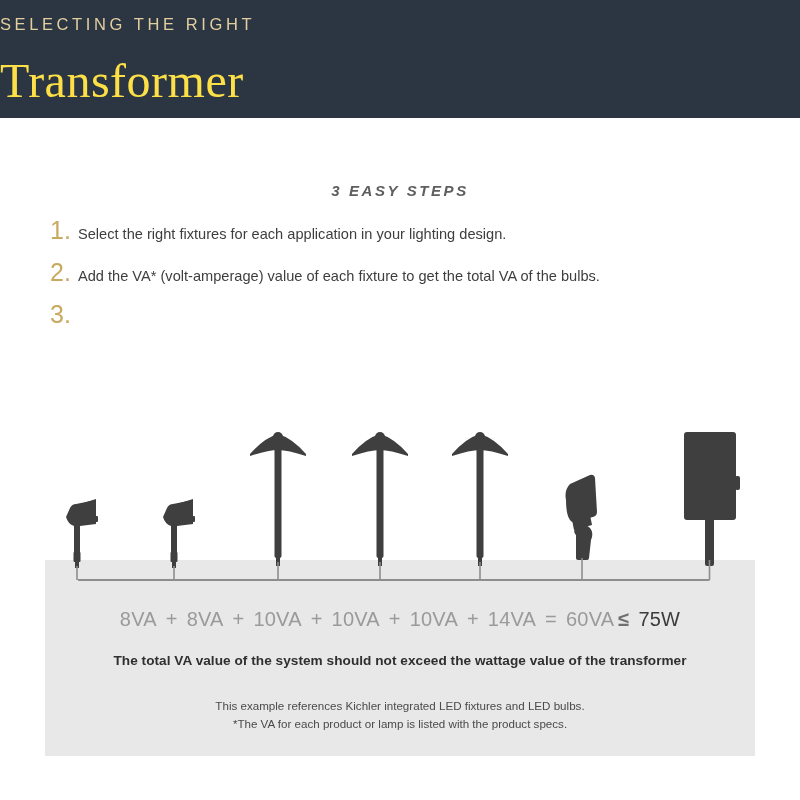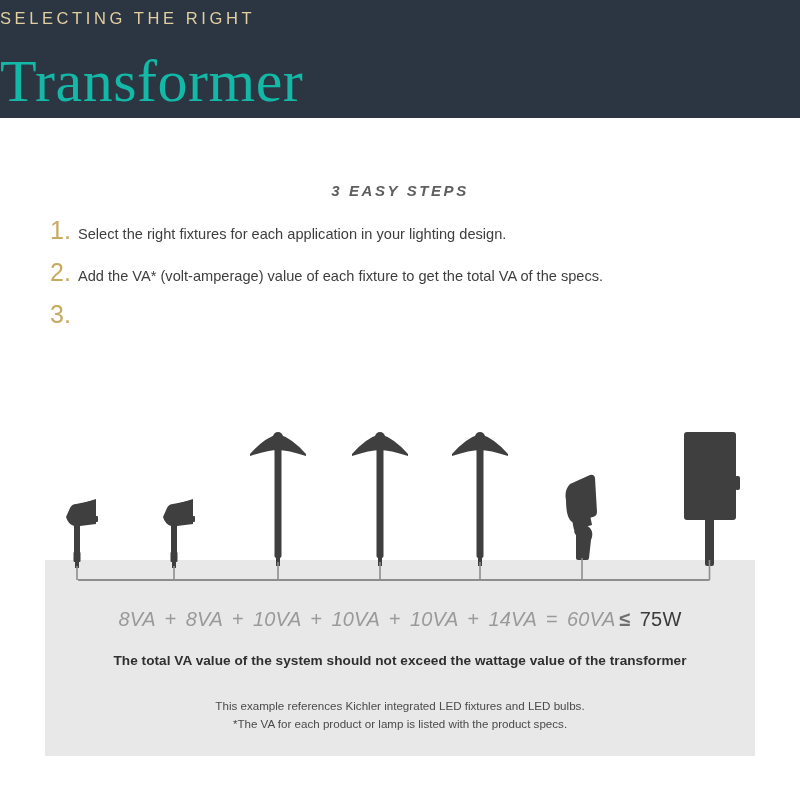--- a/index.html
+++ b/index.html
@@ -18,23 +18,23 @@
     display:flex;flex-direction:column;justify-content:center;
   }
   .eyebrow{
     color:#e3ceA0;
     font-size:16.5px;
     letter-spacing:3.6px;
     font-weight:400;
     margin-top:4px;
   }
   .title{
-    color:#14b8a6;
+    color:#fde047;
     font-family:"Liberation Serif", serif;
-    font-size:60px;
+    font-size:48px;
     font-weight:400;
     letter-spacing:0.5px;
     line-height:1.05;
     margin-top:22px;
   }
 
   
   .steps-head{
     position:absolute;left:0;top:182px;width:800px;text-align:center;
     color:#5e5e5e;font-size:15px;letter-spacing:2.6px;font-weight:700;font-style:italic;
@@ -71,21 +71,21 @@
   .wire{position:absolute;left:0;top:0;width:800px;height:200px;pointer-events:none;}
 
   
   .formula{
     position:absolute;left:45px;top:608px;width:710px;
     display:flex;align-items:baseline;justify-content:center;
     color:#9a9a9a;font-size:20px;letter-spacing:0.2px;
   }
   .formula span{white-space:pre;}
   .f-op{color:#9a9a9a;padding:0 9px;}
-  .f-val{color:#9a9a9a;font-style:italic;}
+  .f-val{color:#9a9a9a;}
   .f-bold{color:#3b3b3b;font-weight:400;padding-left:5px;}
   .f-le{color:#6f6f6f;padding:0 4px;font-weight:700;}
 
   
   .panel-bold{
     position:absolute;left:45px;top:653px;width:710px;text-align:center;
     color:#2f2f2f;font-size:13.6px;font-weight:700;letter-spacing:0.05px;
   }
   .panel-note{
     position:absolute;left:45px;top:697px;width:710px;text-align:center;
@@ -105,21 +105,21 @@
 
   <div class="steps-head">3 EASY STEPS</div>
 
   <div class="steps">
     <div class="step">
       <div class="step-num">1.</div>
       <div class="step-text">Select the right fixtures for each application in your lighting design.</div>
     </div>
     <div class="step">
       <div class="step-num">2.</div>
-      <div class="step-text">Add the VA* (volt-amperage) value of each fixture to get the total VA of the specs.</div>
+      <div class="step-text">Add the VA* (volt-amperage) value of each fixture to get the total VA of the bulbs.</div>
     </div>
     <div class="step">
       <div class="step-num">3.</div>
     </div>
   </div>
 
   <div class="panel"></div>
 
   <svg class="wire" style="position:absolute;left:0;top:420px;width:800px;height:175px;" viewBox="0 0 800 175">
 

